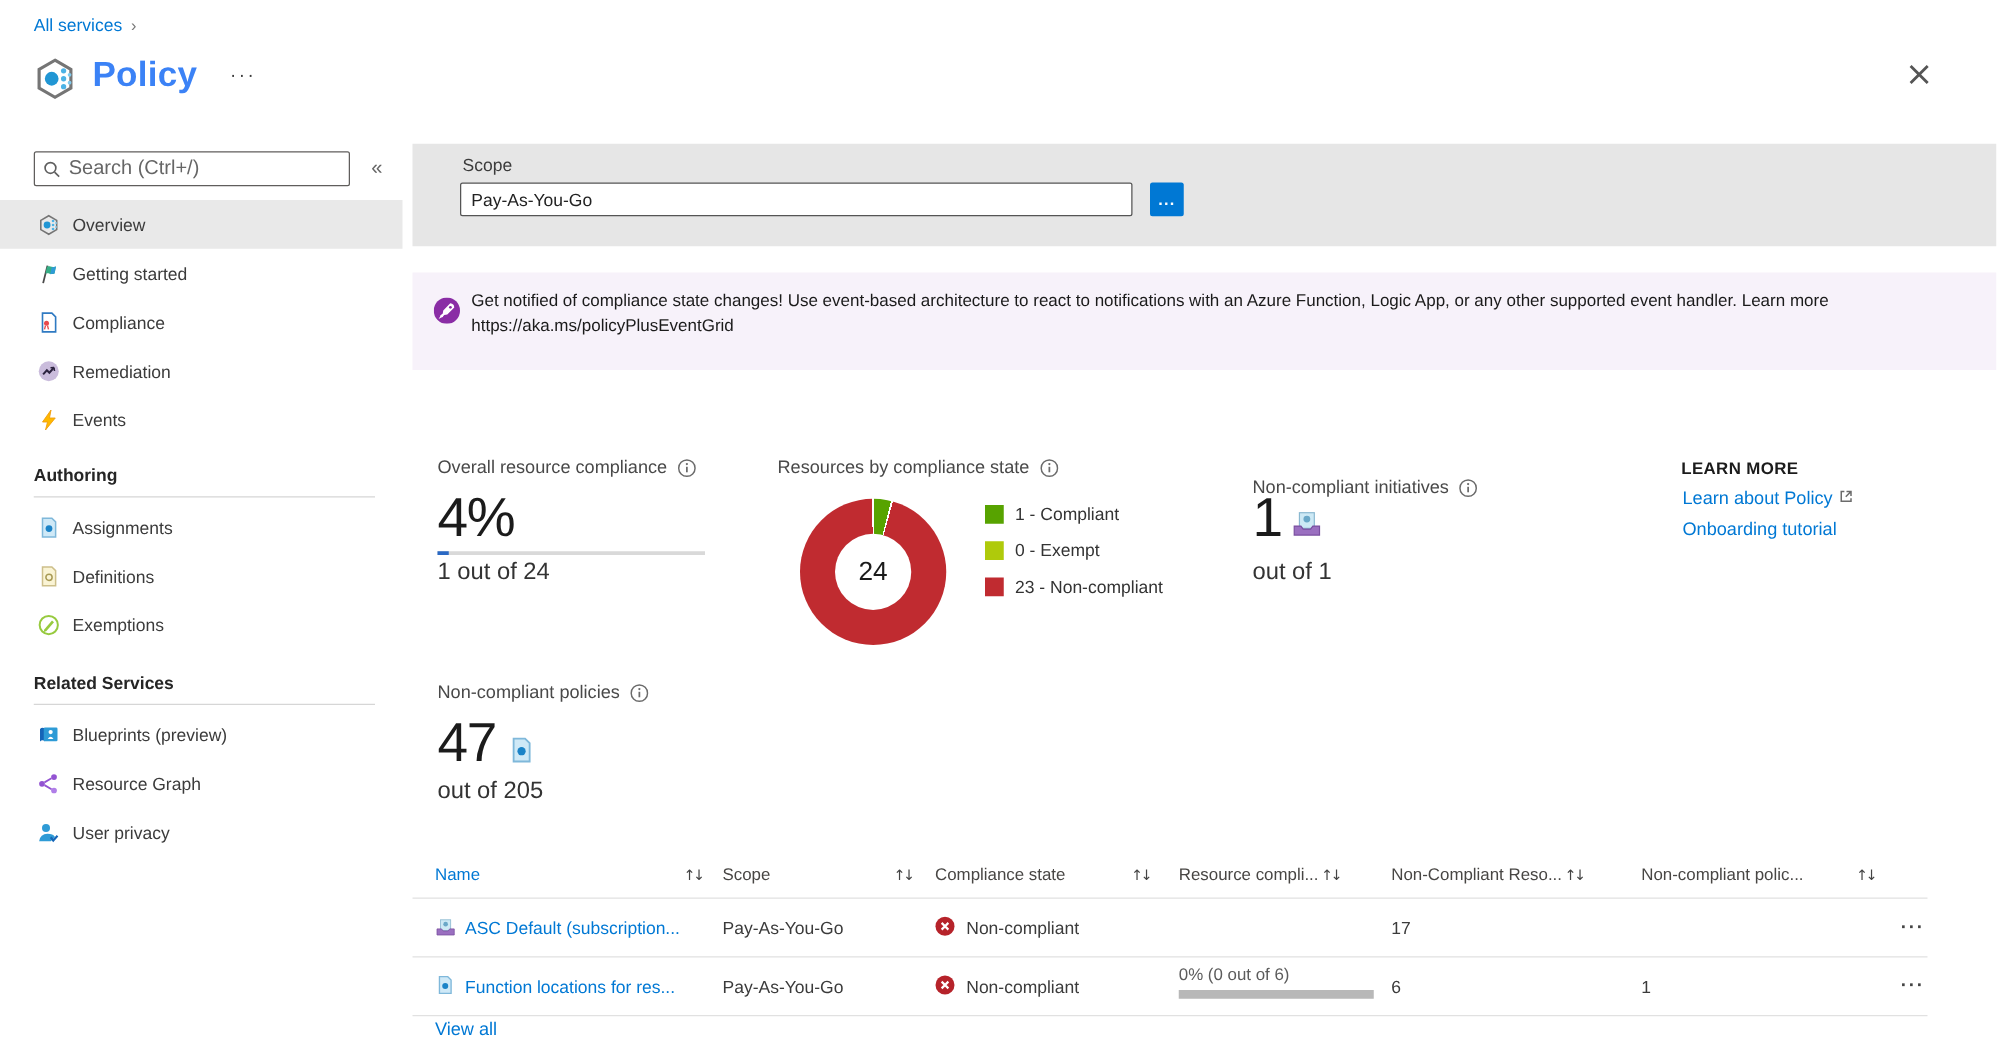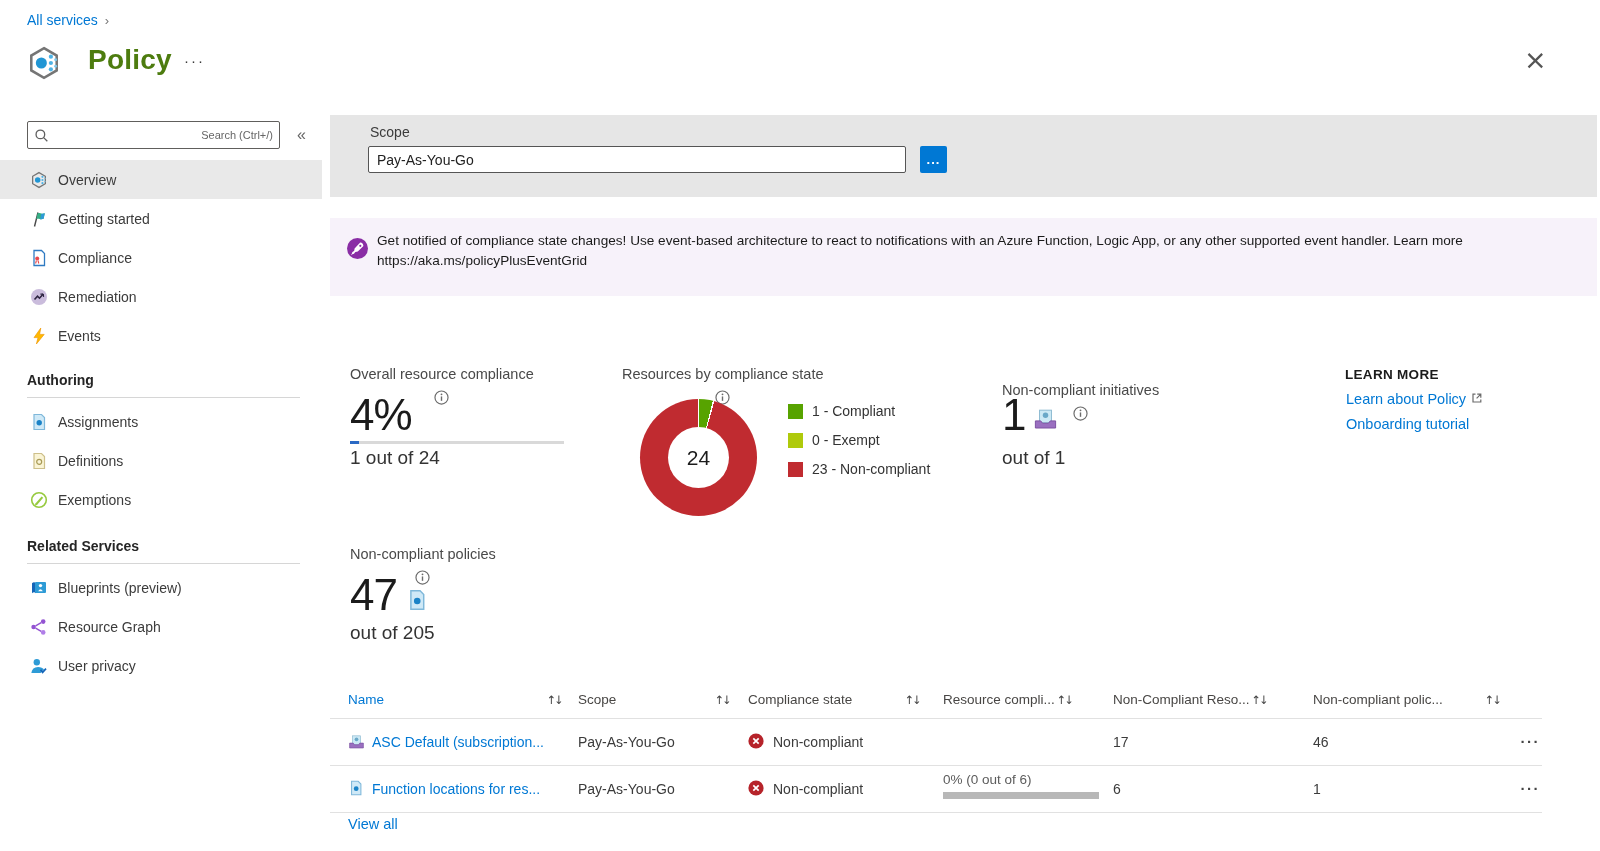--- a/index.html
+++ b/index.html
@@ -4,49 +4,49 @@
 <style>
   * { margin:0; padding:0; box-sizing:border-box; }
   html,body { width:1600px; height:851px; background:#fff; font-family:"Liberation Sans","DejaVu Sans",sans-serif; color:#333; overflow:hidden; }
   .abs { position:absolute; }
   body { position:relative; }
 
   
   #breadcrumb { left:27px; top:12px; font-size:14px; color:#0078d4; cursor:pointer; }
   #breadcrumb .sep { color:#777; margin-left:7px; font-size:13px; }
   #page-icon { left:26px; top:45px; width:36px; height:36px; }
-  #page-title { left:88px; top:44px; font-size:28px; font-weight:700; color:#4d7c0f; letter-spacing:.2px;text-align:right; }
+  #page-title { left:74px; top:44px; font-size:28px; font-weight:700; color:#3b82f6; letter-spacing:.2px;text-align:right; }
   #title-more { left:184px; top:52px; font-size:15px; color:#3a3a3a; letter-spacing:2px; cursor:pointer; }
   #close-btn { left:1524px; top:46px; font-size:27px; color:#555; cursor:pointer; line-height:1; font-family:"DejaVu Sans",sans-serif; }
 
   
   #sidebar { left:0; top:108px; width:322px; bottom:0; }
   #search-box { position:absolute; left:27px; top:13px; width:253px; height:28px; border:1px solid #605e5c; border-radius:2px; background:#fff; display:flex; align-items:center; padding:0 6px; }
-  #search-box input { border:none; outline:none; flex:1; font-size:11px; font-family:inherit; color:#333; margin-left:6px; background:transparent;text-align:right; }
+  #search-box input { border:none; outline:none; flex:1; font-size:16px; font-family:inherit; color:#333; margin-left:6px; background:transparent; }
   #search-box input::placeholder { color:#666; }
   #collapse-btn { position:absolute; left:297px; top:18px; font-size:16px; color:#666; cursor:pointer; }
   .nav-item { position:absolute; left:0; width:322px; height:39px; display:flex; align-items:center; padding-left:30px; cursor:pointer; font-size:14px; color:#3b3b3b; }
   .nav-item.selected { background:#e9e9e9; }
   .nav-item .ic { width:18px; height:18px; margin-right:10px; flex:0 0 18px; }
   .side-section-title { position:absolute; left:27px; font-size:14px; font-weight:700; color:#252525; }
   .side-divider { position:absolute; left:27px; width:273px; height:1px; background:#d6d6d6; }
 
   
   #scope-band { left:330px; top:115px; width:1267px; height:82px; background:#e6e6e6; }
   #scope-label { position:absolute; left:40px; top:9px; font-size:14px; color:#3b3b3b; }
   #scope-input { position:absolute; left:38px; top:31px; width:538px; height:27px; border:1px solid #555; border-radius:2px; background:#fff; font-size:14px; font-family:inherit; color:#222; padding:0 8px; }
   #scope-browse { position:absolute; left:590px; top:31px; width:27px; height:27px; background:#0078d4; color:#fff; border:none; border-radius:2px; font-size:13px; font-weight:700; letter-spacing:1px; cursor:pointer; line-height:20px; }
 
   
   #banner { left:330px; top:218px; width:1267px; height:78px; background:#f7f2fa; }
   #banner .rocket { position:absolute; left:17px; top:20px; width:21px; height:21px; }
   #banner .msg { position:absolute; left:47px; top:13px; width:1195px; font-size:13.6px; color:#1b1b1b; line-height:20px; }
 
   
-  .stat-title { font-size:14.5px; color:#494949; display:flex; align-items:center; gap:8px;flex-direction:column; }
+  .stat-title { font-size:14.5px; color:#494949; display:flex; align-items:center; gap:8px; }
   .stat-title .info { width:15px; height:15px; cursor:pointer; }
   .big-num { font-size:44px; color:#1b1b1b; font-weight:400; line-height:46px; letter-spacing:-1px; }
   .stat-sub { font-size:19px; color:#333; }
 
   #stat-overall-title { left:350px; top:366px; }
   #stat-overall-value { left:350px; top:392px; }
   #stat-overall-line { left:350px; top:441px; width:214px; height:3px; background:#d9d9d9; }
   #stat-overall-line .fill { height:3px; }
   #stat-overall-sub { left:350px; top:447px; }
 
@@ -415,21 +415,20 @@
       <span>ASC Default (subscription...</span>
     </div>
     <div class="cell c-scope">Pay-As-You-Go</div>
     <div class="cell state-cell c-state">
       <span class="ic16"><svg viewBox="0 0 16 16" width="16" height="16">
             <use href="#g-errx"></use>
           </svg></span>
       <span>Non-compliant</span>
     </div>
     <div class="cell c-ncres">17</div>
-    <div class="cell c-ncpol">46</div>
     <div class="cell row-actions c-act">···</div>
   </div>
   <div class="hdiv" style="top:80px"></div>
 
   <div class="trow" style="top:80px">
     <div class="cell link c-name">
       <span class="ic16"><svg viewBox="0 0 18 18" width="16" height="16">
             <use href="#g-assigndoc"></use>
           </svg></span>
       <span>Function locations for res...</span>

